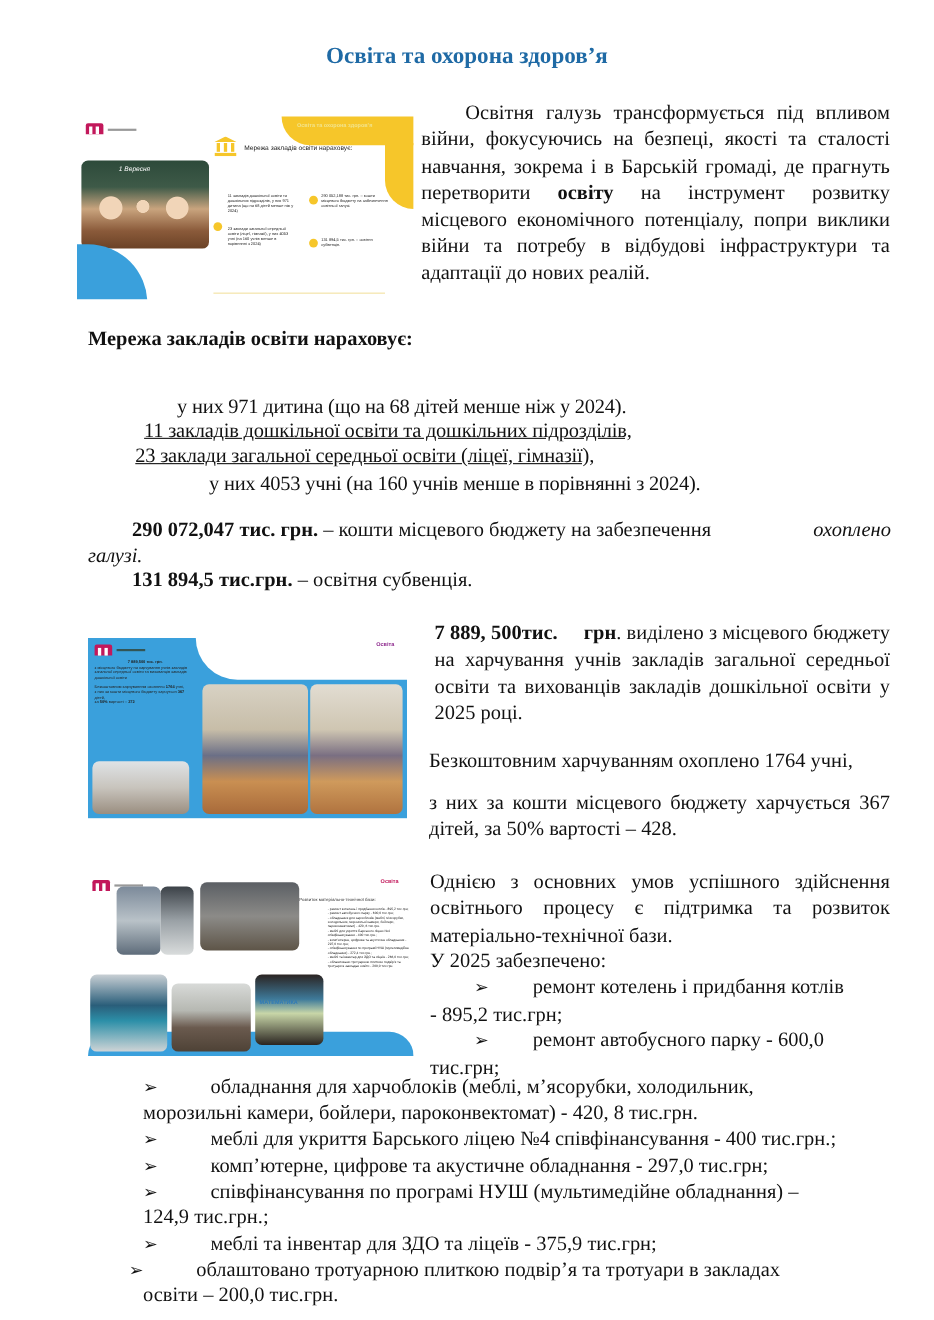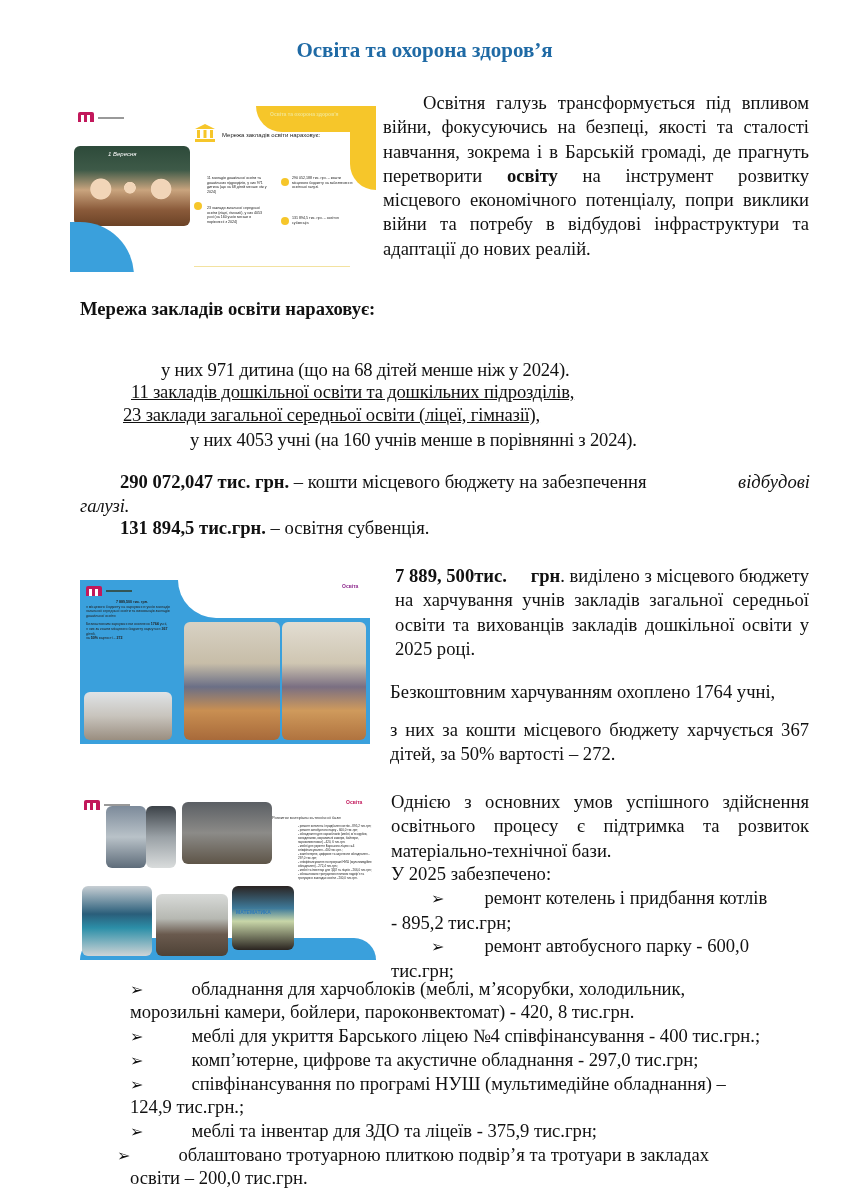--- a/index.html
+++ b/index.html
@@ -72,21 +72,21 @@
 
 <div class="abs para indent" style="left:383px;top:91px;width:426px;"><span>Освітня галузь трансформується під впливом війни, фокусуючись на безпеці, якості та сталості навчання, зокрема і в Барській громаді, де прагнуть перетворити </span><b>освіту</b><span> на інструмент розвитку місцевого економічного потенціалу, попри виклики війни та потребу в відбудові інфраструктури та адаптації до нових реалій.</span></div>
 
 <div class="abs line" style="left:80px;top:297px;font-weight:bold;">Мережа закладів освіти нараховує:</div>
 <div class="abs line u cond" style="left:131px;top:344px;margin-top:36px;">11 закладів дошкільної освіти та дошкільних підрозділів,</div>
 <div class="abs line cond" style="left:161px;top:358px;text-align:center;">у них 971 дитина (що на 68 дітей менше ніж у 2024).</div>
 <div class="abs line u cond" style="left:123px;top:403px;">23 заклади загальної середньої освіти (ліцеї, гімназії),</div>
 <div class="abs line cond" style="left:155px;top:428px;margin-left:35px;">у них 4053 учні (на 160 учнів менше в порівнянні з 2024).</div>
 
 <div class="abs para" style="left:80px;top:470px;width:730px;">
-  <span style="display:inline-block;width:40px;"></span><b>290 072,047 тис. грн.</b><span> – кошти місцевого бюджету на забезпечення </span> <i style="float:right;">відбудові</i><br><i>галузі.</i>
+  <span style="display:inline-block;width:40px;"></span><b>290 072,047 тис. грн.</b><span> – кошти місцевого бюджету на забезпечення </span> <i style="float:right;">охоплено</i><br><i>галузі.</i>
 </div>
 <div class="abs line" style="left:120px;top:516px;"><b>131 894,5 тис.грн.</b><span> – освітня субвенція.</span></div>
 
 <div class="abs slide slide2">
   <div style="position:absolute;left:0;top:4px;width:290px;height:164px;background:#3aa0dc;"></div>
   <div style="position:absolute;left:98px;top:4px;width:192px;height:38px;background:#fff;border-radius:0 0 0 60px;"></div>
   <div class="logo" style="left:6px;top:10px;"></div>
   <div class="logo-txt" style="left:26px;top:14px;background:#355;"></div>
   <div class="tiny" style="left:262px;top:8px;font-size:5px;color:#8e2a8e;font-weight:bold;">Освіта</div>
   <div class="tiny" style="left:6px;top:24px;width:92px;">
@@ -99,21 +99,21 @@
   </div>
   <div class="photo" style="left:4px;top:116px;width:88px;height:48px;background:linear-gradient(180deg,#dfe3e6 0%,#c8c4bd 50%,#9a8e80 100%);"></div>
   <div class="photo" style="left:104px;top:46px;width:96px;height:118px;background:linear-gradient(180deg,#d8d2c4 0%,#c7bda8 35%,#6b6f86 55%,#c98f52 75%,#a86a3a 100%);"></div>
   <div class="photo" style="left:202px;top:46px;width:84px;height:118px;background:linear-gradient(180deg,#e2ddd2 0%,#cfc6b2 35%,#7a6f82 55%,#cf9a5c 75%,#b0733f 100%);"></div>
 </div>
 
 <div class="abs para" style="left:395px;top:564px;width:414px;">
   <b>7 889, 500тис.</b>&nbsp;&nbsp;&nbsp;&nbsp; <b>грн</b><span>. виділено з місцевого</span> <span>бюджету на харчування учнів закладів загальної середньої освіти та вихованців закладів дошкільної освіти у 2025 році.</span>
 </div>
 <div class="abs line" style="left:390px;top:680px;font-family:Liberation Serif, serif;">Безкоштовним харчуванням охоплено 1764 учні,</div>
-<div class="abs para" style="left:390px;top:718px;width:419px;"> з них за кошти місцевого бюджету харчується 367 дітей, за 50% вартості – 272.</div>
+<div class="abs para" style="left:390px;top:718px;width:419px;"> з них за кошти місцевого бюджету харчується 367 дітей, за 50% вартості – 428.</div>
 
 <div class="abs slide slide3">
   <div class="logo" style="left:4px;top:10px;"></div>
   <div class="logo-txt" style="left:24px;top:14px;"></div>
   <div class="tiny" style="left:266px;top:10px;font-size:5px;color:#c2185b;font-weight:bold;">Освіта</div>
   <div class="photo" style="left:26px;top:16px;width:40px;height:62px;background:linear-gradient(180deg,#7c8a9a,#b9c2c8,#5e6c7a);"></div>
   <div class="photo" style="left:66px;top:16px;width:30px;height:62px;background:linear-gradient(180deg,#3c4248,#9aa1a6,#d9dcdc);"></div>
   <div class="photo" style="left:102px;top:12px;width:90px;height:62px;background:linear-gradient(180deg,#5b5f64,#8c8b88,#5e5548);"></div>
   <div class="tiny" style="left:192px;top:26px;font-size:4px;color:#333;white-space:nowrap;">Розвиток матеріально-технічної бази:</div>
   <div class="tiny" style="left:218px;top:34px;width:74px;font-size:3px;line-height:4px;">

